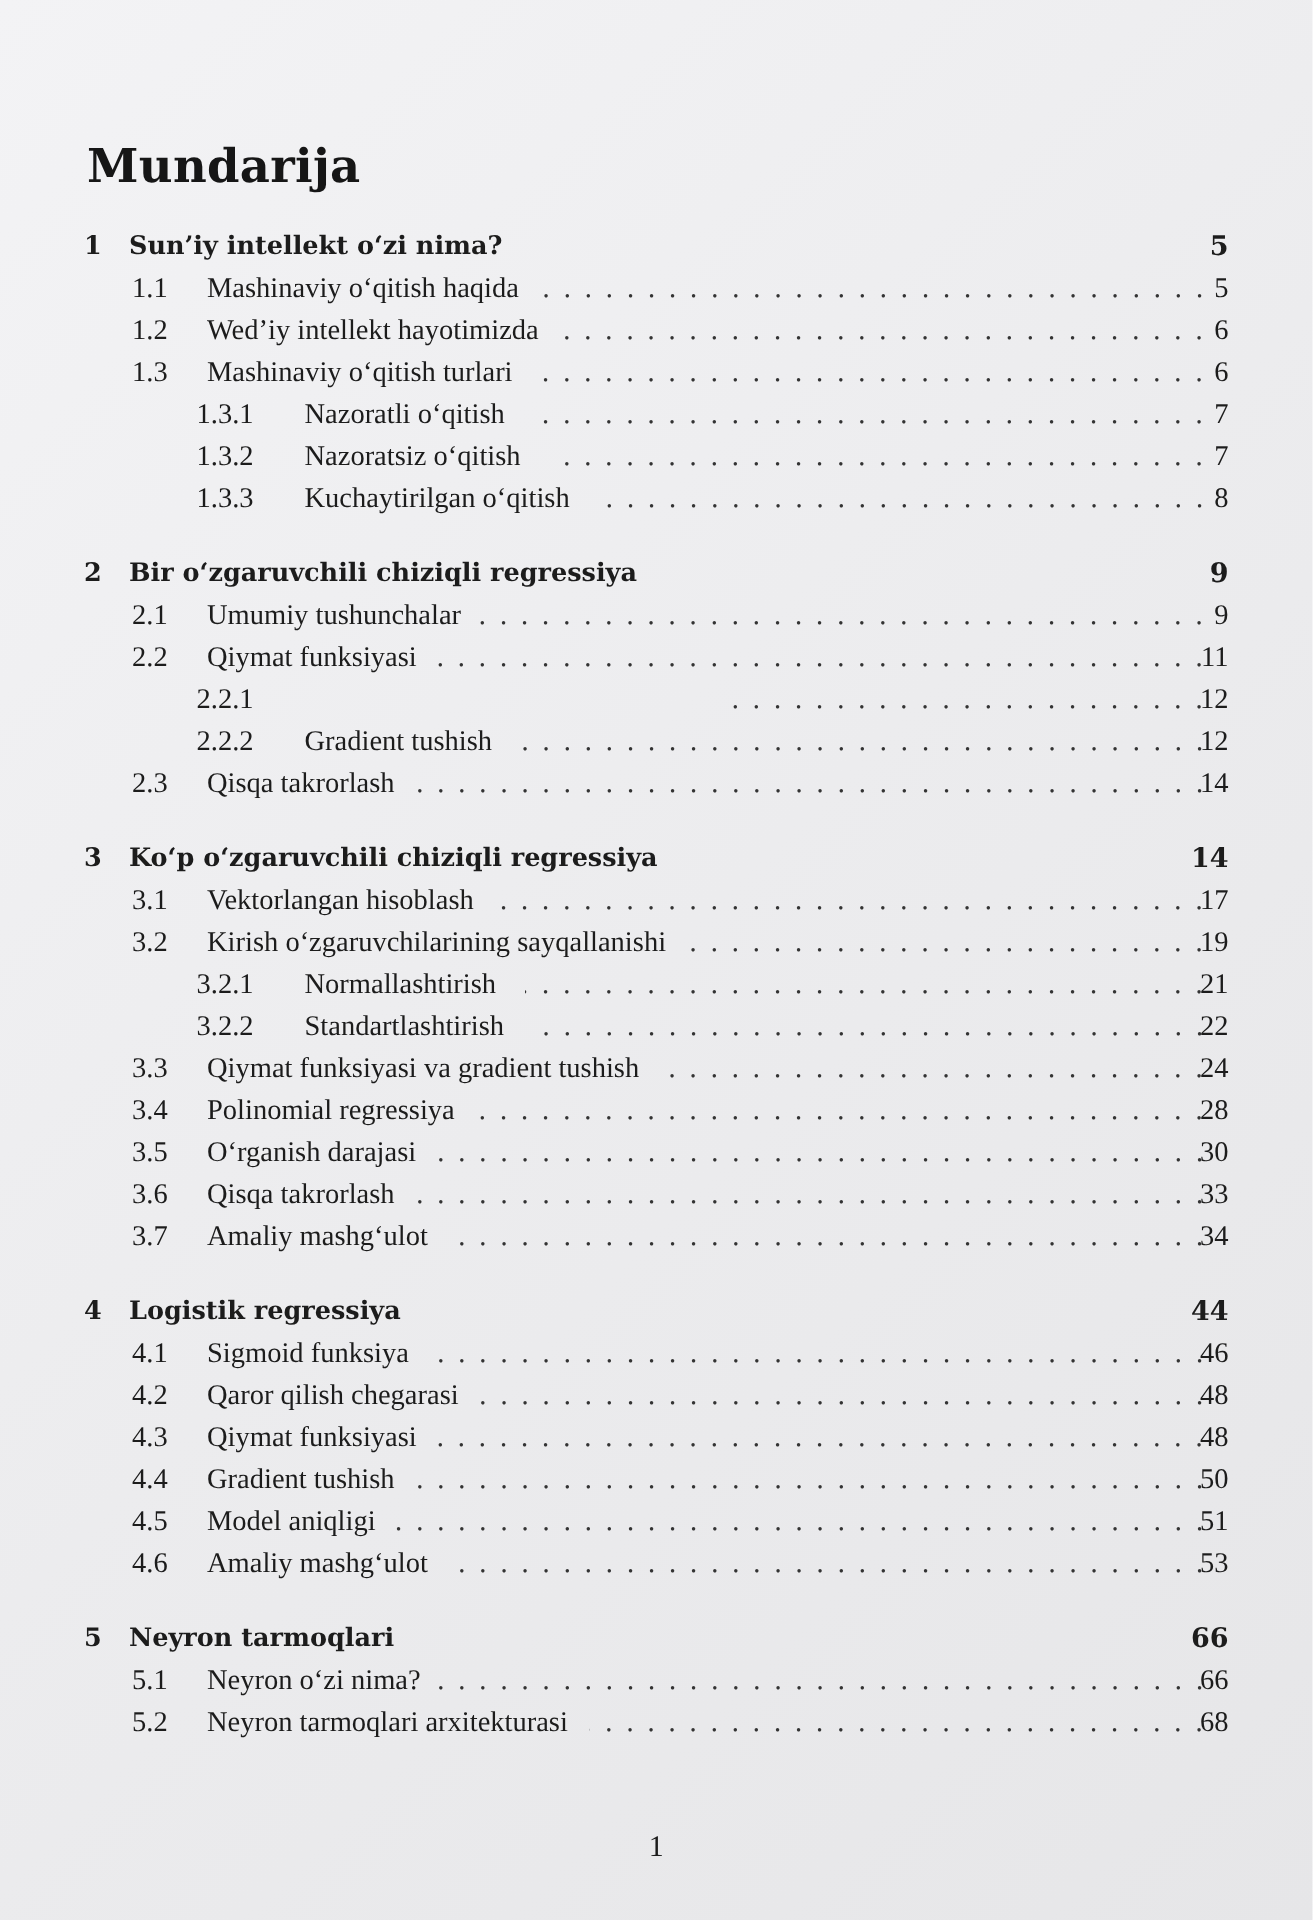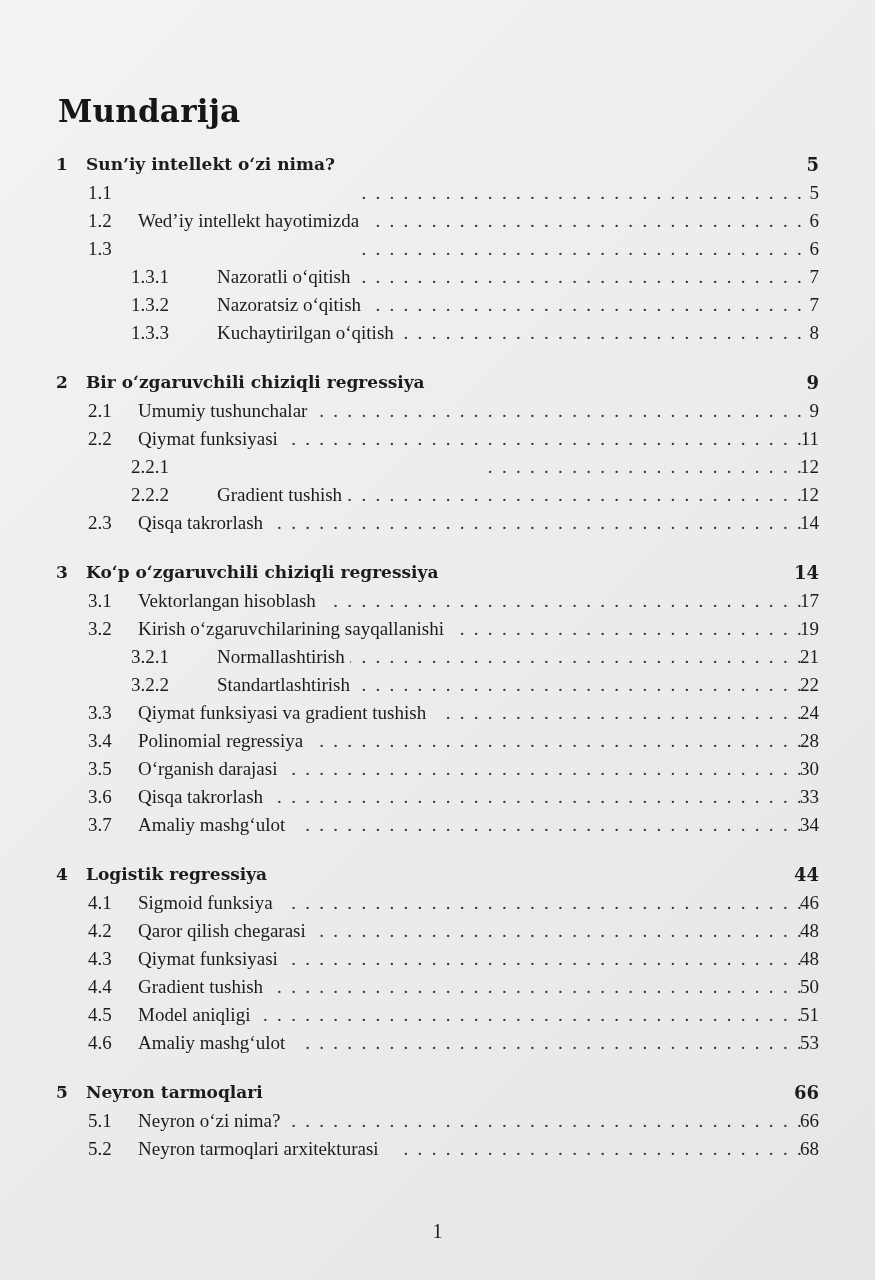--- a/index.html
+++ b/index.html
@@ -32,51 +32,53 @@
   .page {
     position: absolute; right: 56px; text-align: right; min-width: 28px;
   }
   .row.ch .page { font-size: 18px; }
   
   .row.ch .num { left: 56px; }
   .row.ch .title { left: 86px; }
   .row.sec .num { left: 88px; }
   .row.sec .title { left: 138px; }
   .row.sub .num { left: 131px; }
-  .row.sub .title { left: 217px; }
+  .row.sub .title { left: 203px; }
   .footer-page {
     position: absolute; left: 0; width: 875px; top: 1220px; text-align: center;
     font-family: "Liberation Serif", serif; font-size: 20px;
   }
 </style>
 </head>
 <body>
 
 <h1 class="page-title">Mundarija</h1>
 
 <div class="toc" id="toc">
     <div class="chapter">
       <div class="row ch">
         <span class="num">1</span>
         <span class="title">Sun’iy intellekt o‘zi nima?</span>
         <span class="page">5</span>
       </div>
       <div class="row sec">
         <span class="num">1.1</span>
+        <span class="title">Mashinaviy o‘qitish haqida</span>
         <span class="leader" style="width: 451.609px;">...................................</span>
         <span class="page">5</span>
       </div>
       <div class="row sec">
         <span class="num">1.2</span>
         <span class="title">Wed’iy intellekt hayotimizda</span>
         <span class="leader" style="width: 442.953px;">..................................</span>
         <span class="page">6</span>
       </div>
       <div class="row sec">
         <span class="num">1.3</span>
+        <span class="title">Mashinaviy o‘qitish turlari</span>
         <span class="leader" style="width: 455.938px;">...................................</span>
         <span class="page">6</span>
       </div>
       <div class="row sub">
         <span class="num">1.3.1</span>
         <span class="title">Nazoratli o‘qitish</span>
         <span class="leader" style="width: 454.984px;">...................................</span>
         <span class="page">7</span>
       </div>
       <div class="row sub">

